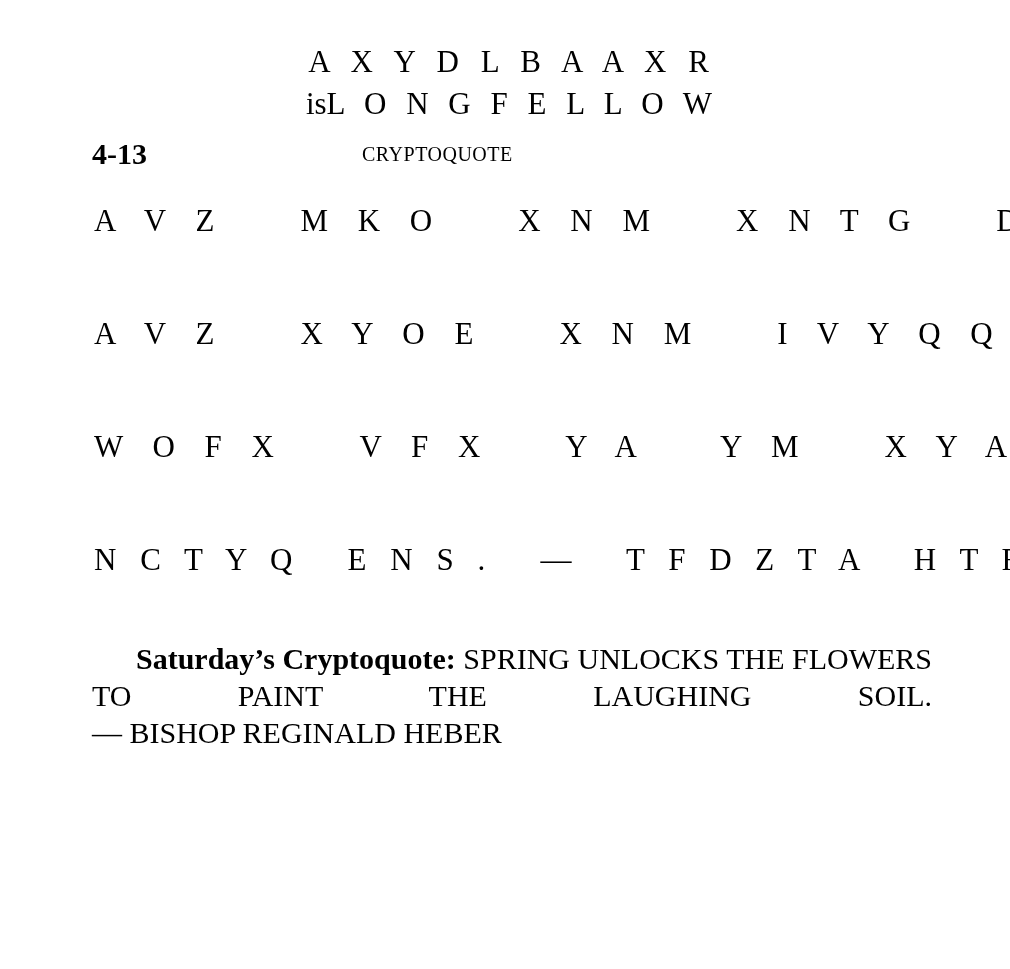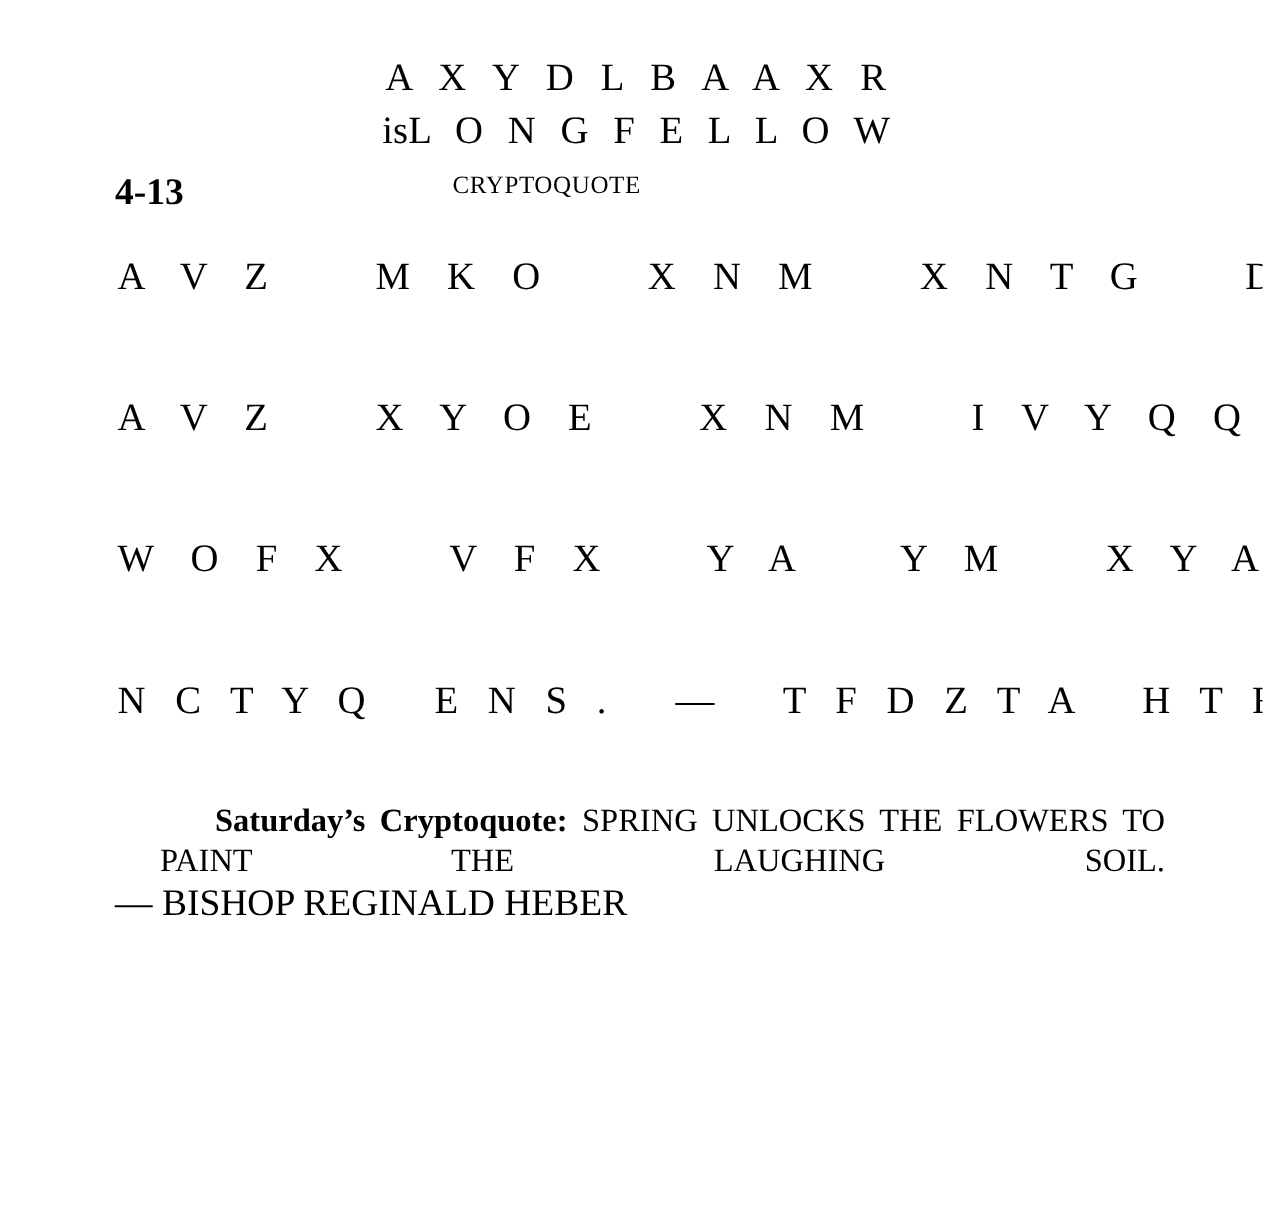--- a/index.html
+++ b/index.html
@@ -49,21 +49,21 @@
     text-align: justify;
     text-align-last: justify;
     margin-top: 6px;
     hyphens: none;
   }
   .explain .first {
     padding-left: 44px;
   }
   .header-row {
     display: flex;
-    align-items: flex-start;
+    align-items: center;
     margin-top: 14px;
     font-weight: bold;
   }
   .date-label {
     font-size: 30px;
     font-weight: bold;
     width: 270px;
   }
   .title-label {
     font-size: 20px;
@@ -84,26 +84,25 @@
   }
   .puzzle-line span {
     display: inline-block;
   }
   .pl-1 { letter-spacing: 11px; padding-left: 2px; }
   .pl-2 { letter-spacing: 11px; padding-left: 2px; }
   .pl-3 { letter-spacing: 11px; padding-left: 2px; }
   .pl-4 { letter-spacing: 8px;  padding-left: 2px; }
 
   .answer {
-    font-size: 26px;
+    font-size: 30px;
     line-height: 1.23;
     text-align: justify;
     text-align-last: justify;
     margin-top: -16px;
-    margin-left: 36px;
   }
   .answer .lead {
     padding-left: 44px;
     font-weight: bold;
   }
   .answer-last {
     font-size: 30px;
     line-height: 1.23;
     text-align: center;
     text-align-last: left;

